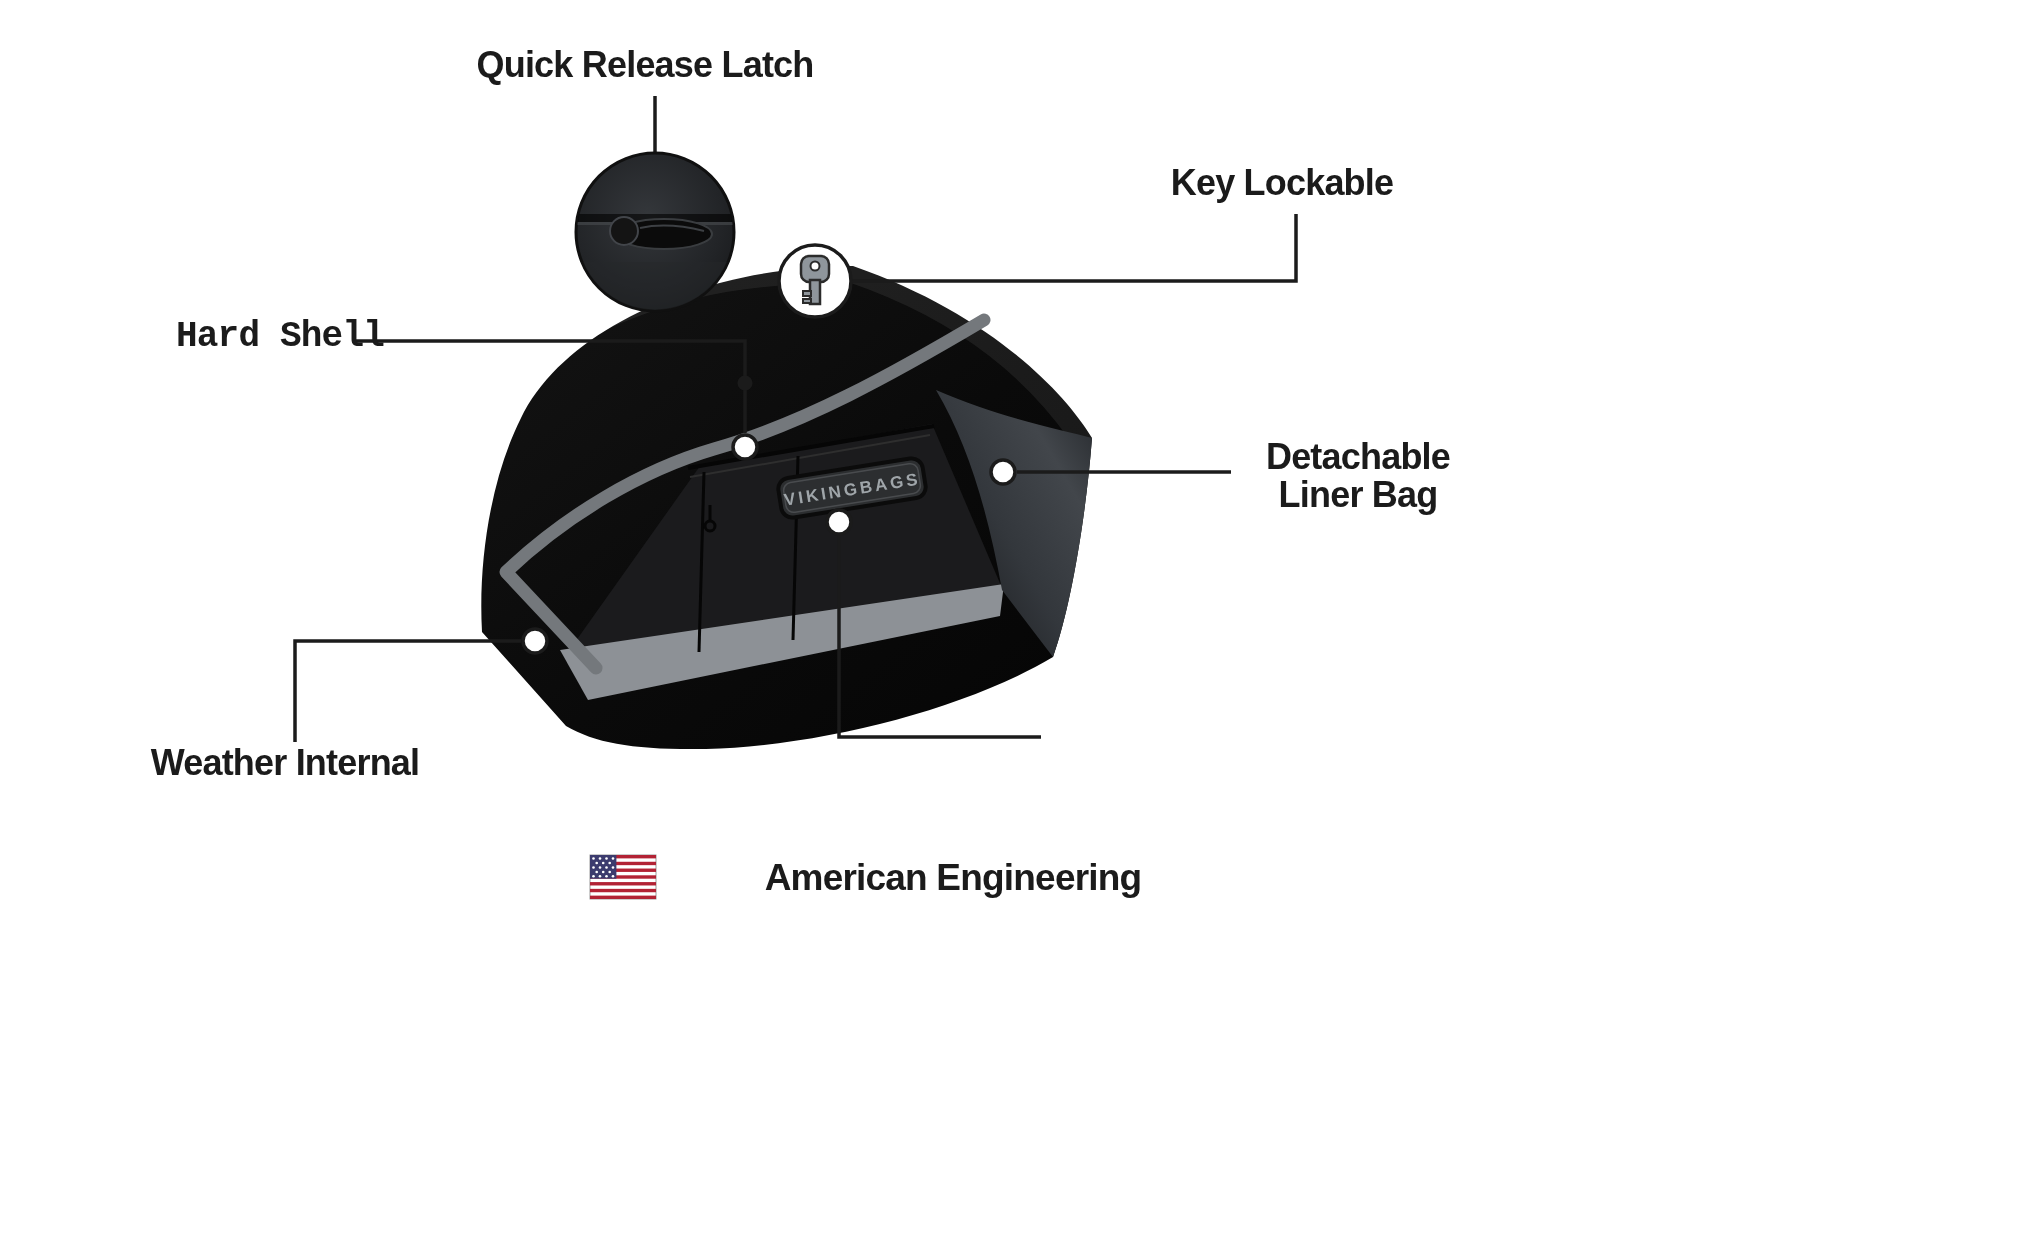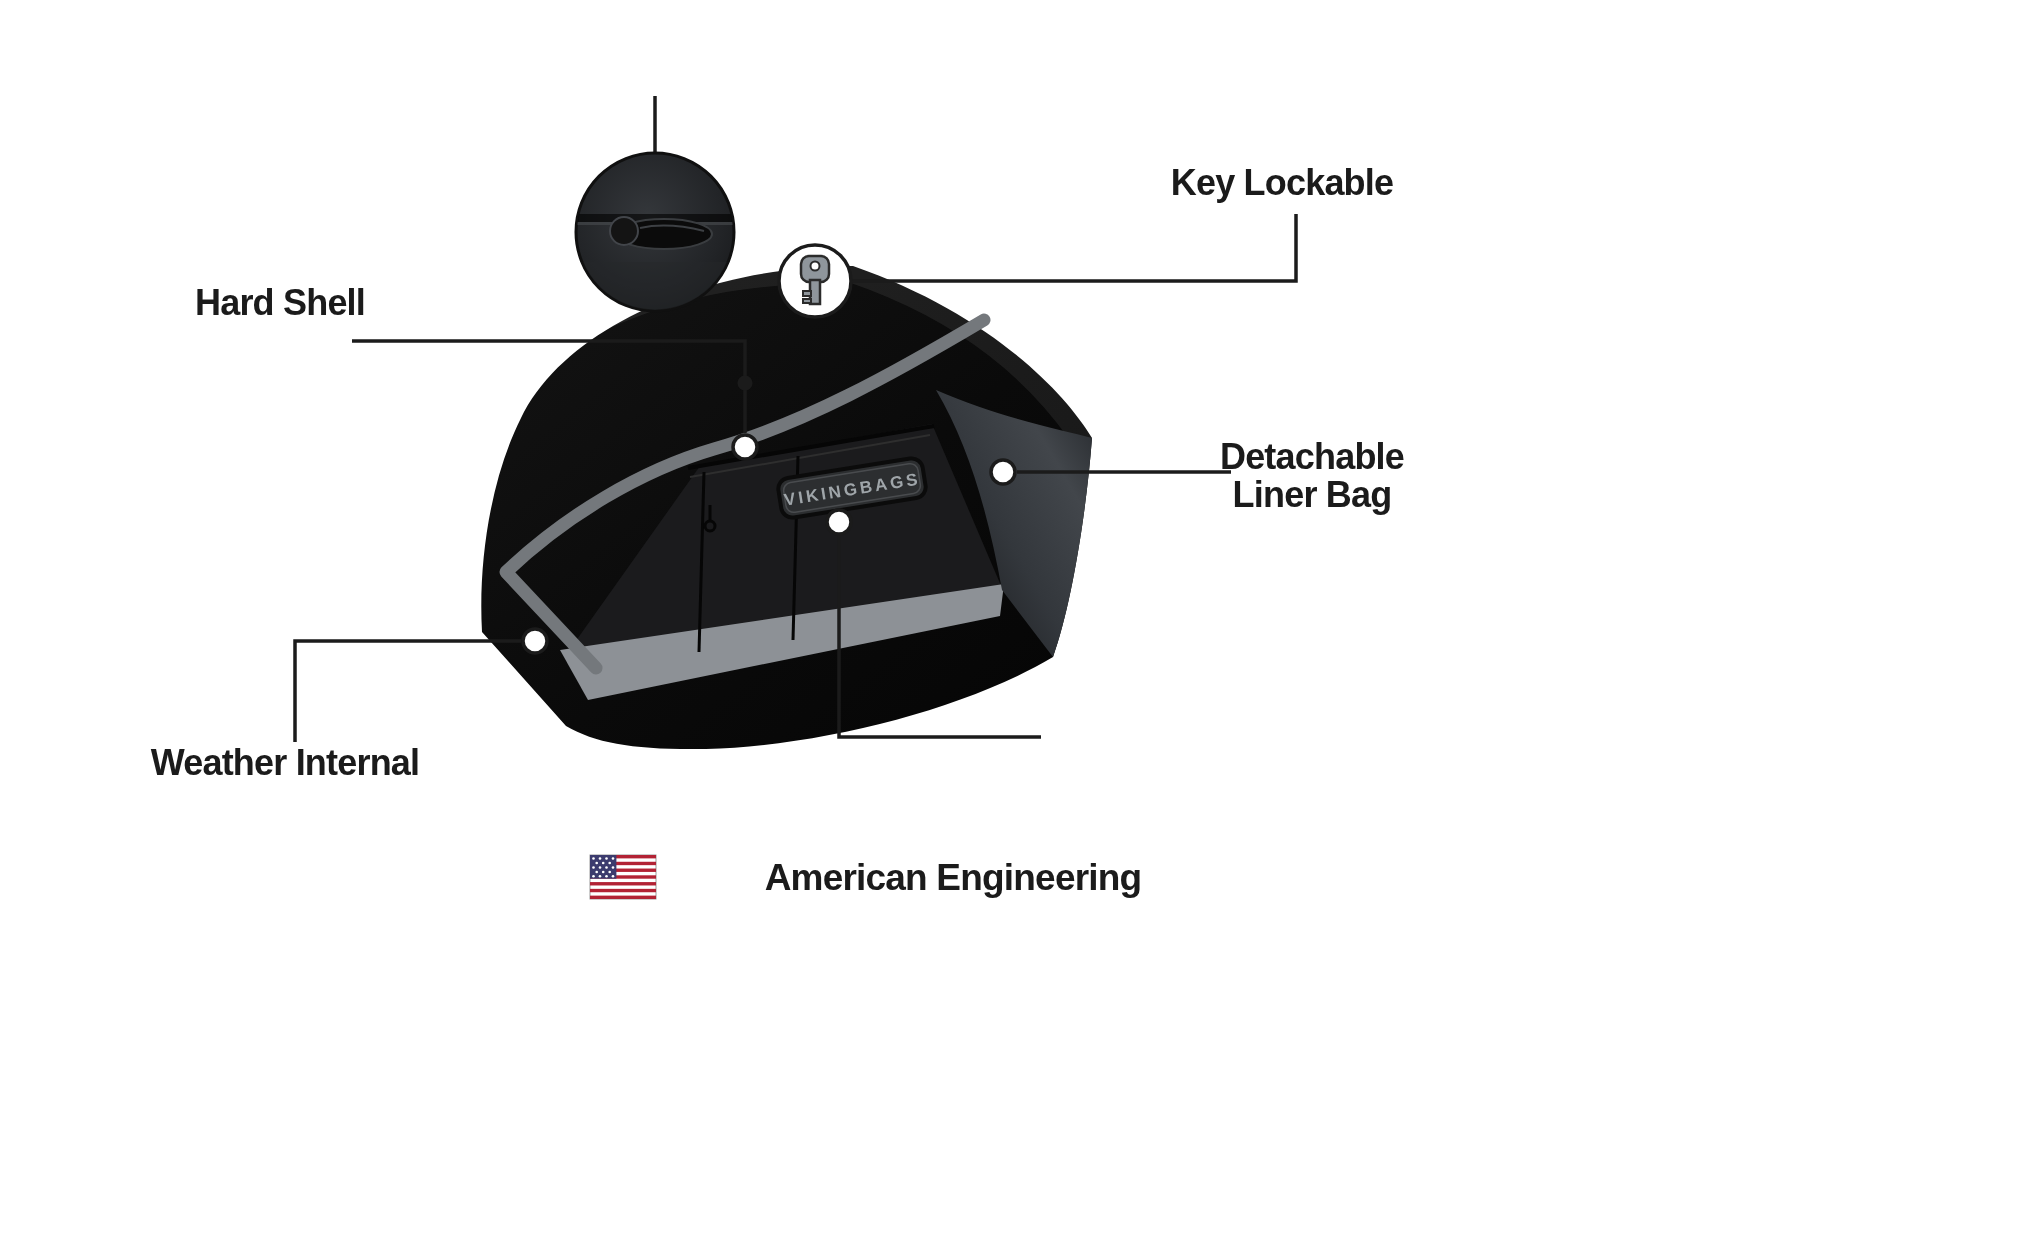--- a/index.html
+++ b/index.html
@@ -156,28 +156,29 @@
           <circle cx="603.2" cy="872" r="1.3"></circle>
           <circle cx="609.7" cy="872" r="1.3"></circle>
         <circle cx="593.5" cy="876.3" r="1.3"></circle>
           <circle cx="600" cy="876.3" r="1.3"></circle>
           <circle cx="606.5" cy="876.3" r="1.3"></circle>
           <circle cx="613" cy="876.3" r="1.3"></circle>
       </g>
     </g>
   </svg>
 
+  <div class="label" style="left:445px; top:46px; width:400px;">Quick Release Latch</div>
 
   <div class="label" style="left:1132px; top:164px; width:300px;">Key Lockable</div>
 
-  <div class="label" style="left:130px; top:284px; width:300px;">
+  <div class="label" style="left:130px; top:318px; width:300px;font-family:Liberation Mono, monospace;">
     <span class="ln">Hard Shell</span>
   </div>
 
-  <div class="label" style="left:1162px; top:438px; width:300px;">
+  <div class="label" style="left:1208px; top:438px; width:300px;">
     <span class="ln">Detachable</span>
     <span class="ln">Liner Bag</span>
   </div>
 
   <div class="label" style="left:100px; top:744px; width:370px;">Weather Internal</div>
 
 
   <div class="label footer-label" style="left:693px; top:858px; width:520px;">American Engineering</div>
 
 </div>

